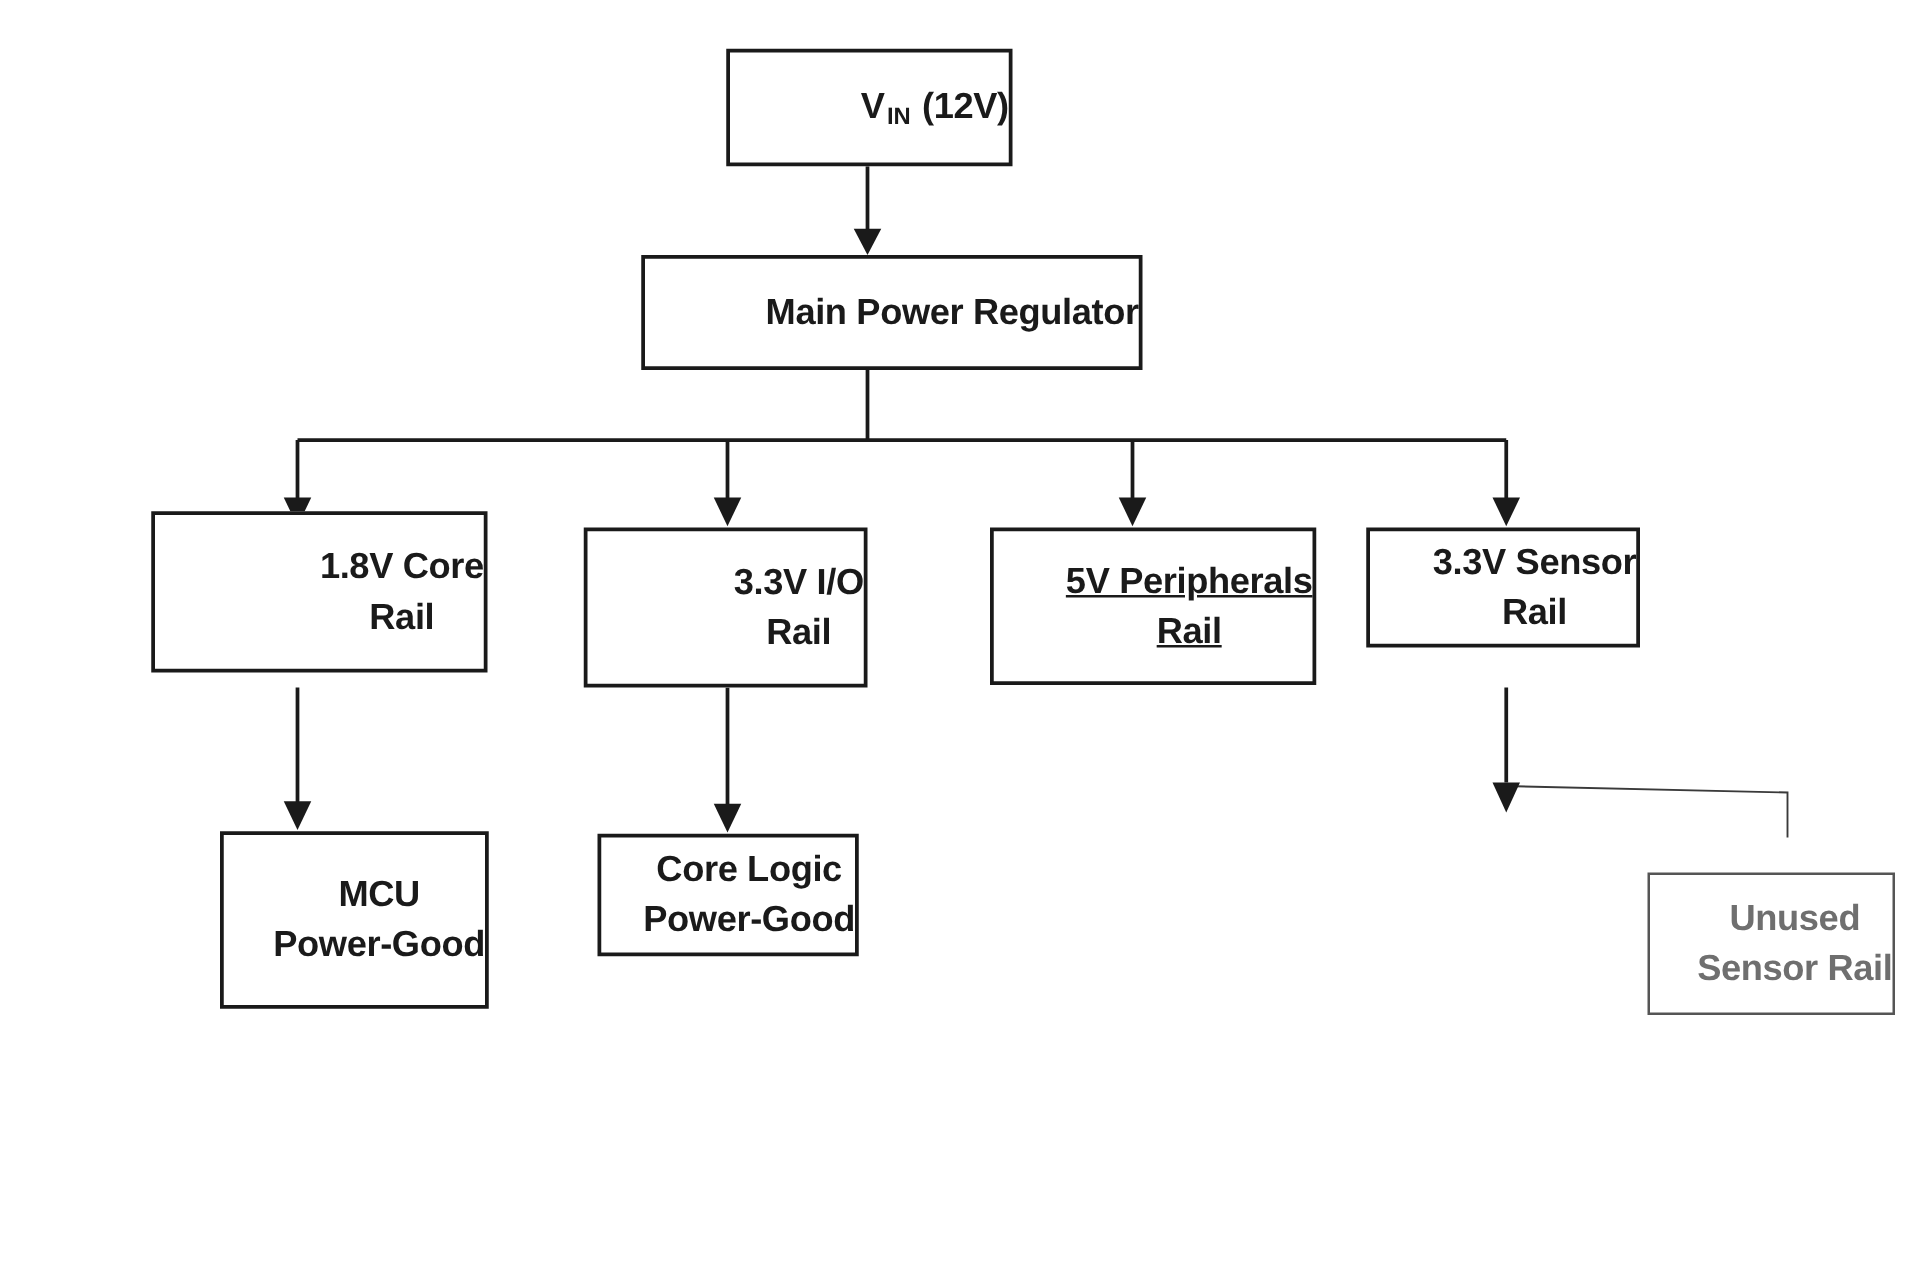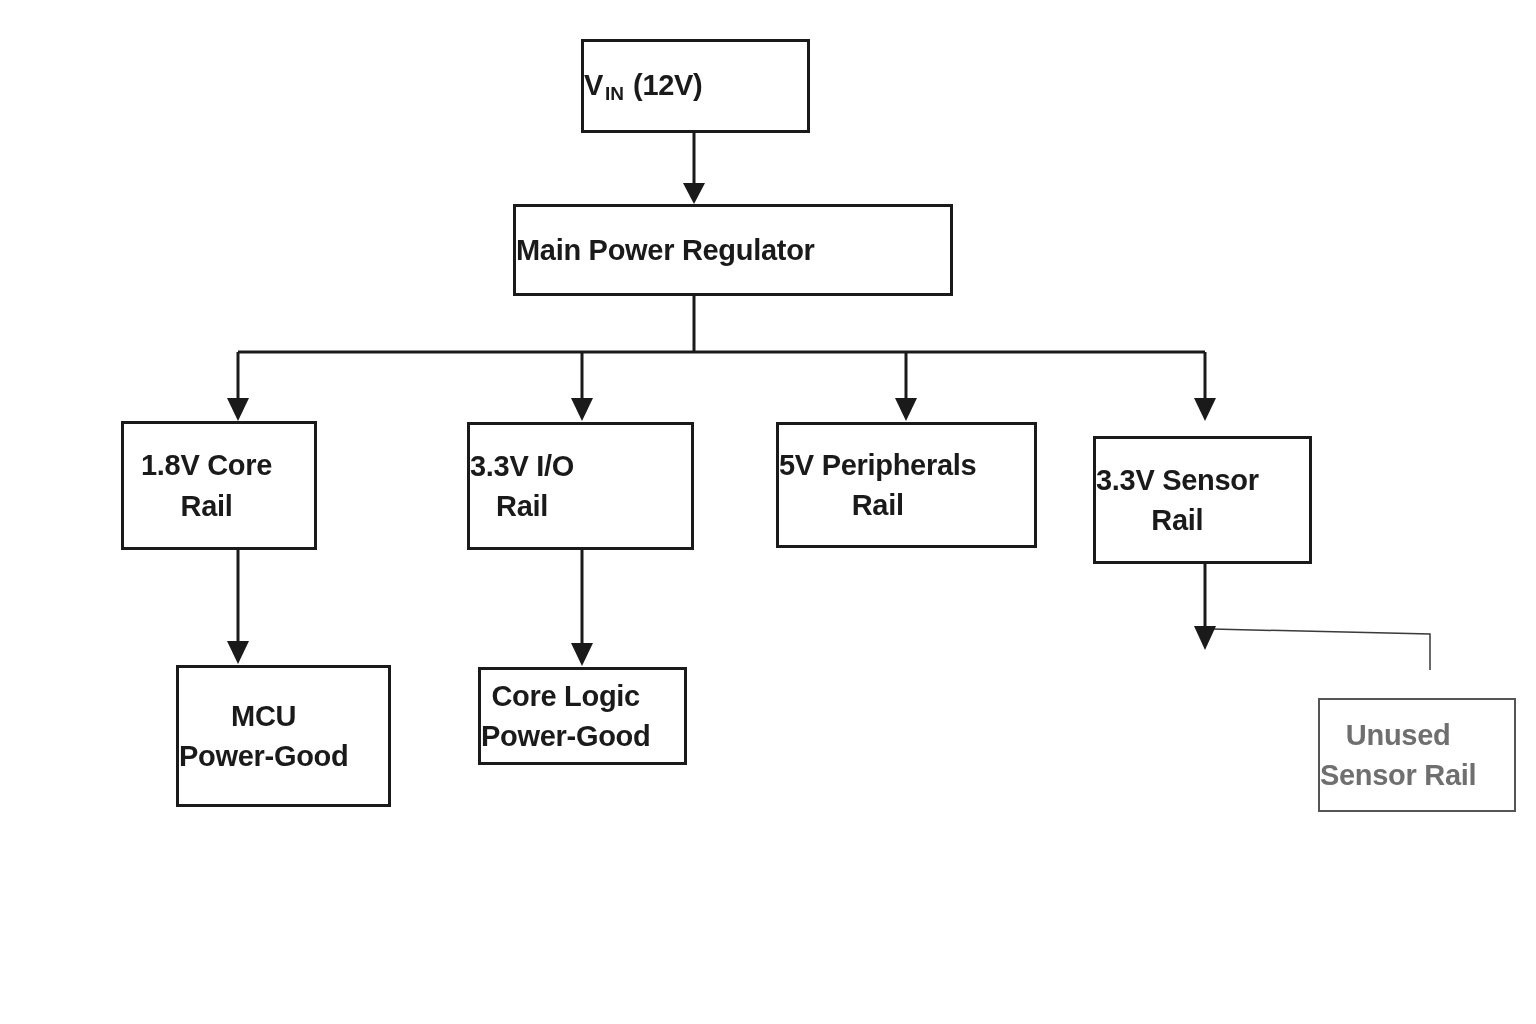--- a/index.html
+++ b/index.html
@@ -9,46 +9,46 @@
     font-family:"Liberation Sans", sans-serif;
   }
   .canvas{
     position:relative;width:1536px;height:1024px;
     color:var(--line,#1a1a1a);
     font-weight:700;
   }
   .connectors{position:absolute;left:0;top:0;width:1536px;height:1024px;}
   .node{
     position:absolute;box-sizing:border-box;
-    display:flex;align-items:center;justify-content:flex-start;
+    display:flex;align-items:center;justify-content:flex-end;
     text-align:center;background:#fff;
     border:3px solid var(--line,#1a1a1a);
     font-size:29px;line-height:1.38;letter-spacing:-0.3px;
     white-space:pre-line;
   }
   .node.muted{
     border:2px solid var(--muted_border,#555);
     color:var(--muted_text,#6f6f6f);
   }
   .floating-label{
     position:absolute;display:flex;align-items:center;justify-content:center;
     font-size:29px;letter-spacing:-0.3px;background:transparent;
   }
   .sub{
     font-size:19px;vertical-align:-5px;letter-spacing:0;
     margin-left:2px;
   }
   .suffix{margin-left:9px;}
   
   #n-vin        {left:581px; top:39px;  width:229px; height:94px;}
-  #n-regulator  {left:513px; top:204px; width:440px; height:92px;}
-  #n-rail-core  {left:121px; top:421px; width:196px; height:129px;padding-left:17px;}
+  #n-regulator  {left:513px; top:204px; width:401px; height:92px;}
+  #n-rail-core  {left:121px; top:409px; width:269px; height:129px;padding-left:17px;}
   #n-rail-io    {left:467px; top:422px; width:227px; height:128px;}
-  #n-rail-periph{left:776px; top:422px; width:261px; height:126px;}
-  #n-rail-sensor{left:1093px;top:436px; width:219px; height:128px;}
+  #n-rail-periph{left:792px; top:422px; width:261px; height:126px;text-decoration:underline;}
+  #n-rail-sensor{left:1093px;top:422px; width:219px; height:96px;}
   #n-mcu-pg     {left:148px; top:665px; width:215px; height:142px;margin-left:28px;}
   #n-core-pg    {left:478px; top:667px; width:209px; height:98px;}
   #n-unused     {left:1318px;top:668px; width:198px; height:114px;margin-top:30px;}
   #n-optional   {left:1130px;top:680px; width:160px; height:42px;}
 </style>
 </head>
 <body>
 
 <div class="canvas">
 

